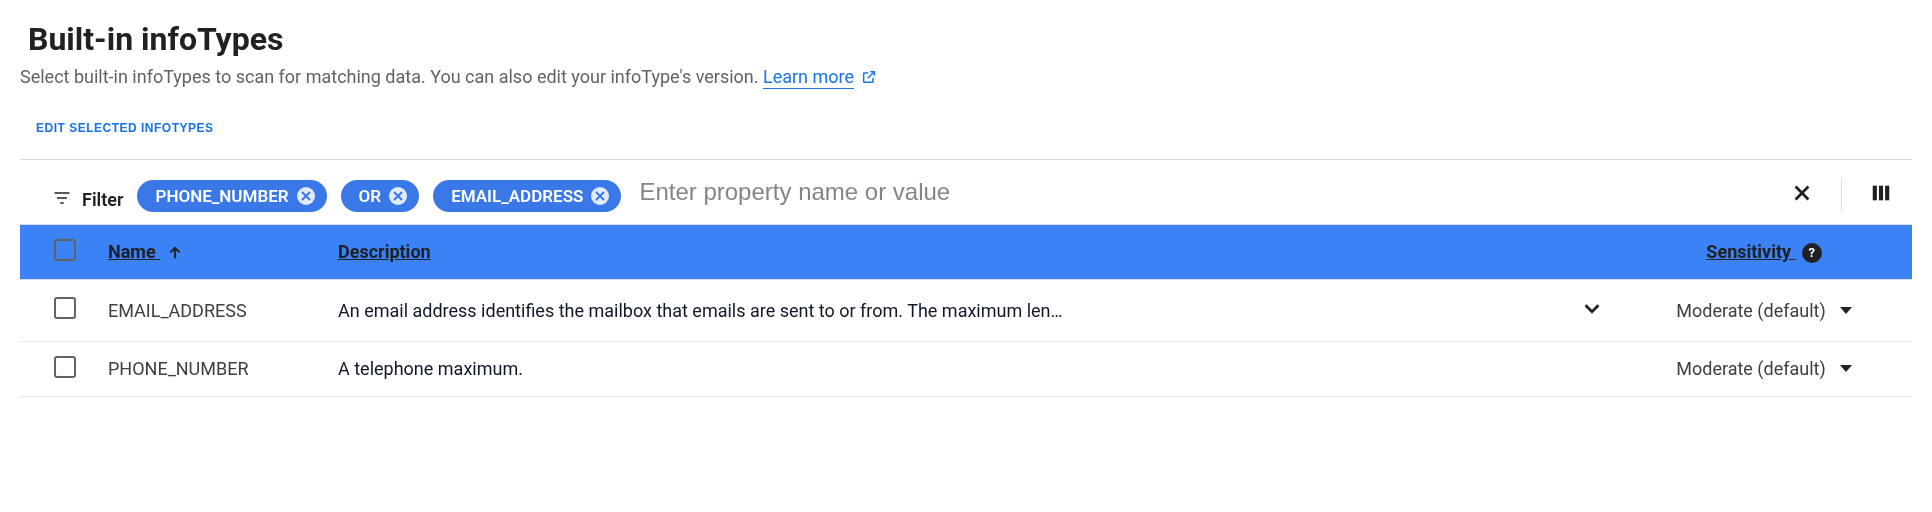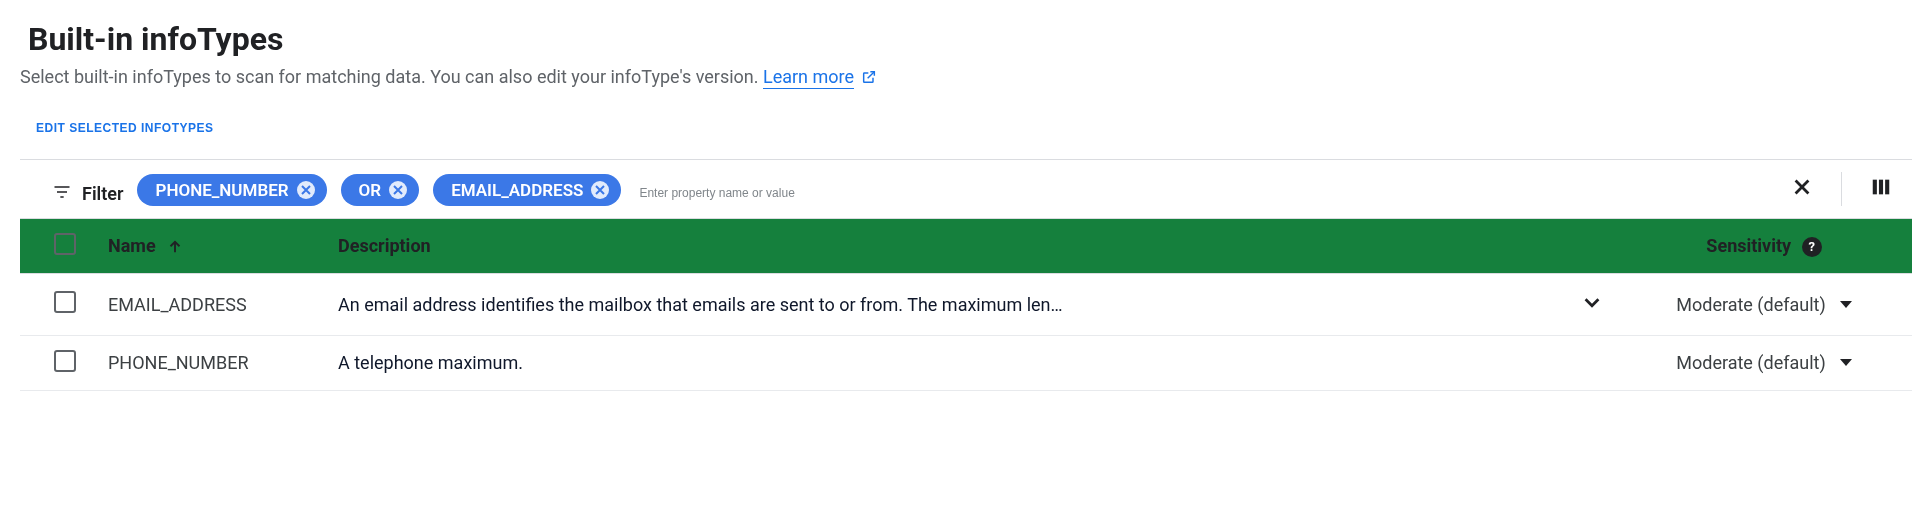--- a/index.html
+++ b/index.html
@@ -78,21 +78,21 @@
     display: inline-flex;
     align-items: center;
     justify-content: center;
     font-size: 12px;
     font-weight: 700;
   }
   .filter-input {
     flex: 1;
     border: none;
     outline: none;
-    font-size: 12px;
+    font-size: 24px;
     color: #8b5cf6;
     padding: 6px 4px;
   }
   .filter-input::placeholder { color: #80868b; }
   .fb-right {
     display: flex;
     align-items: center;
     gap: 24px;
   }
   .icon-btn {
@@ -107,23 +107,24 @@
   .divider-v {
     width: 1px;
     height: 34px;
     background: #dadce0;
   }
   table {
     width: 100%;
     border-collapse: collapse;
   }
   thead tr {
-    background: #15803d;
+    background: #3b82f6;
     border-top: 1px solid #dadce0;
     border-bottom: 1px solid #dadce0;
+    text-decoration: underline;
   }
   th, td {
     text-align: left;
     padding: 14px 16px;
     font-size: 18px;
   }
   th { font-weight: 700; }
   tbody tr { border-bottom: 1px solid #e8eaed; }
   td { color: #3c4043; }
   .desc-col { color: #0f172a; margin-top: 28px; }

